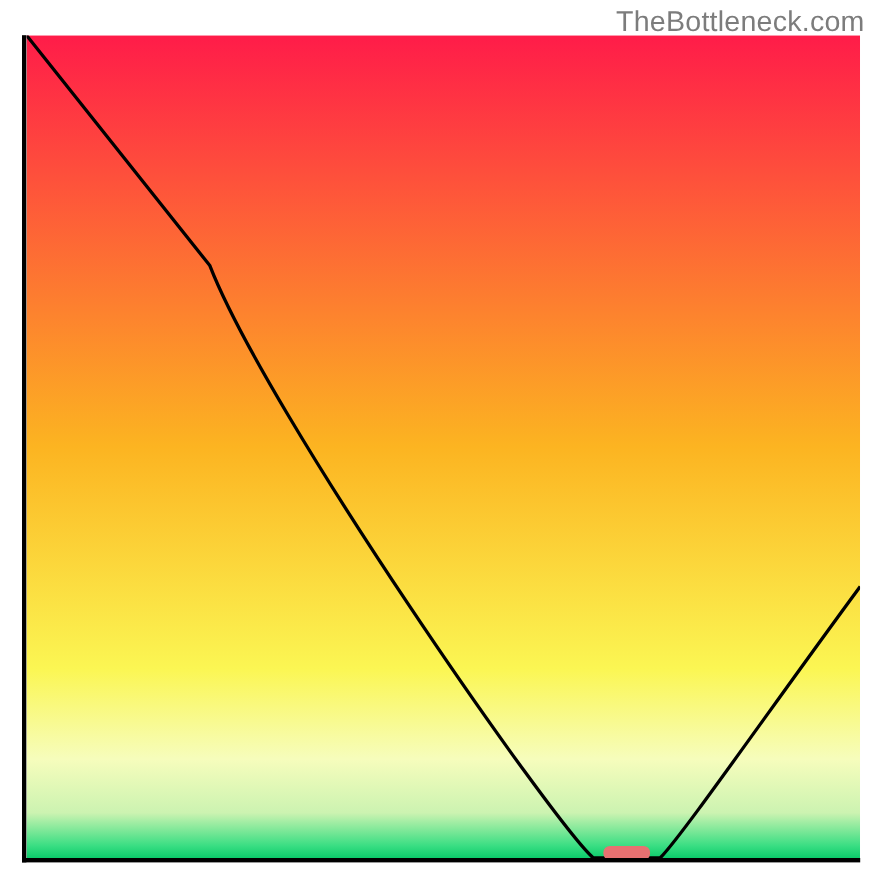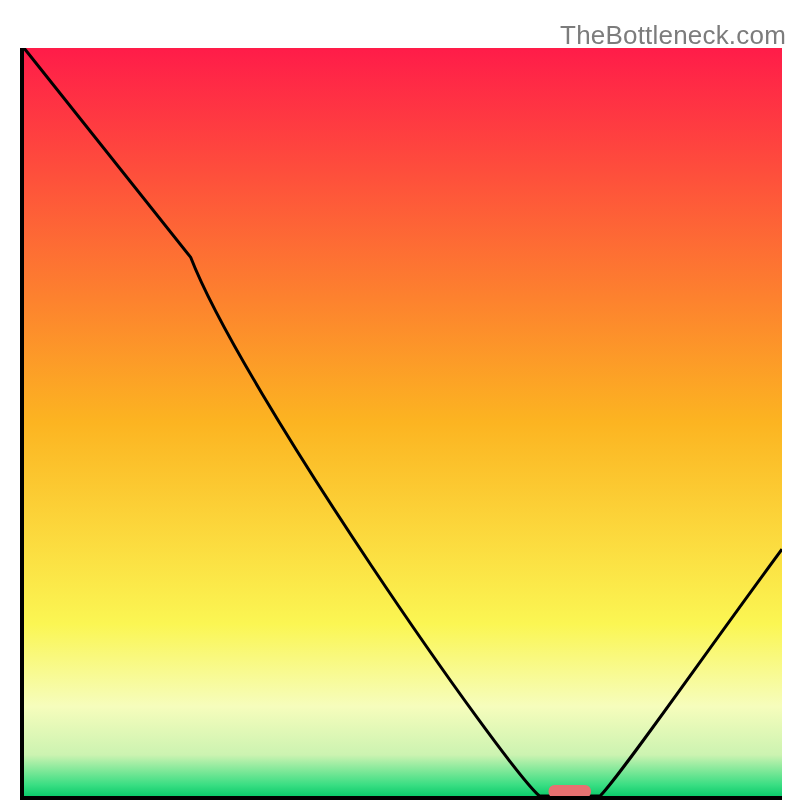--- a/index.html
+++ b/index.html
@@ -8,21 +8,20 @@
     width: 800px;
     height: 800px;
     background: #ffffff;
     font-family: Arial, Helvetica, sans-serif;
     overflow: hidden;
   }
   .chart-frame {
     position: relative;
     width: 800px;
     height: 692px;
-    margin-top: 16px;
   }
   .plot-area {
     position: absolute;
     left: 20px;
     top: 32px;
     width: 762px;
     height: 752px;
     border-left: 4px solid #000;
     border-bottom: 4px solid #000;
     box-sizing: border-box;

